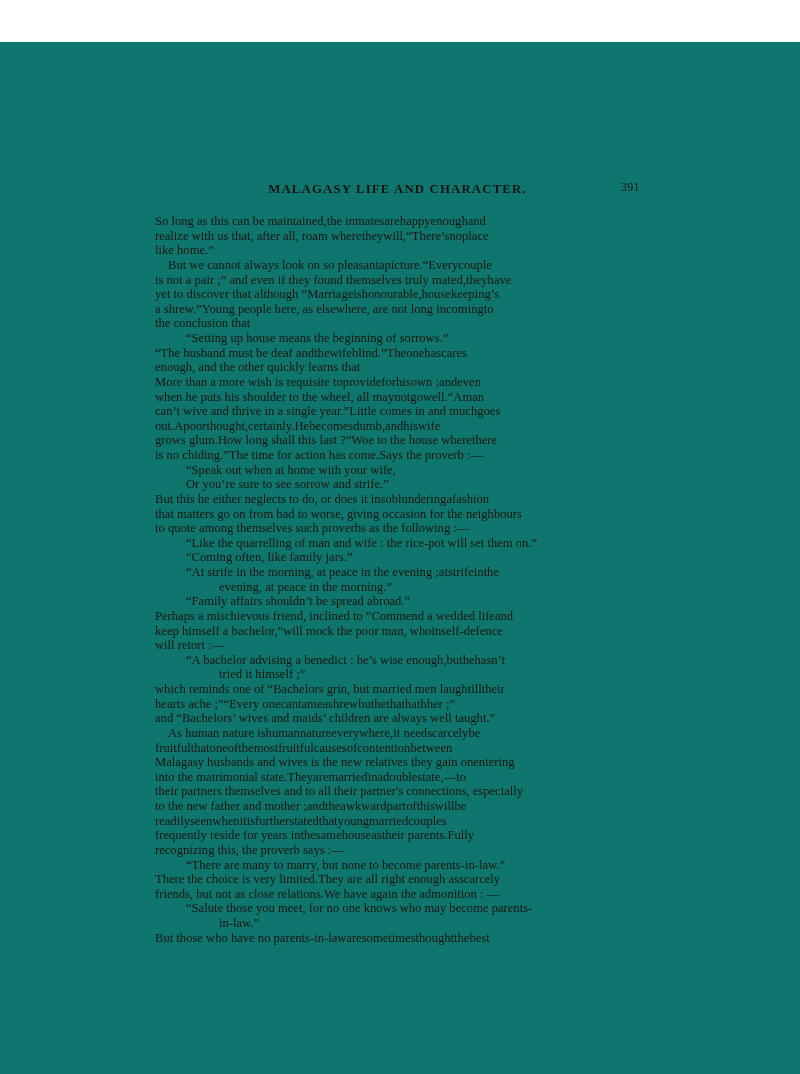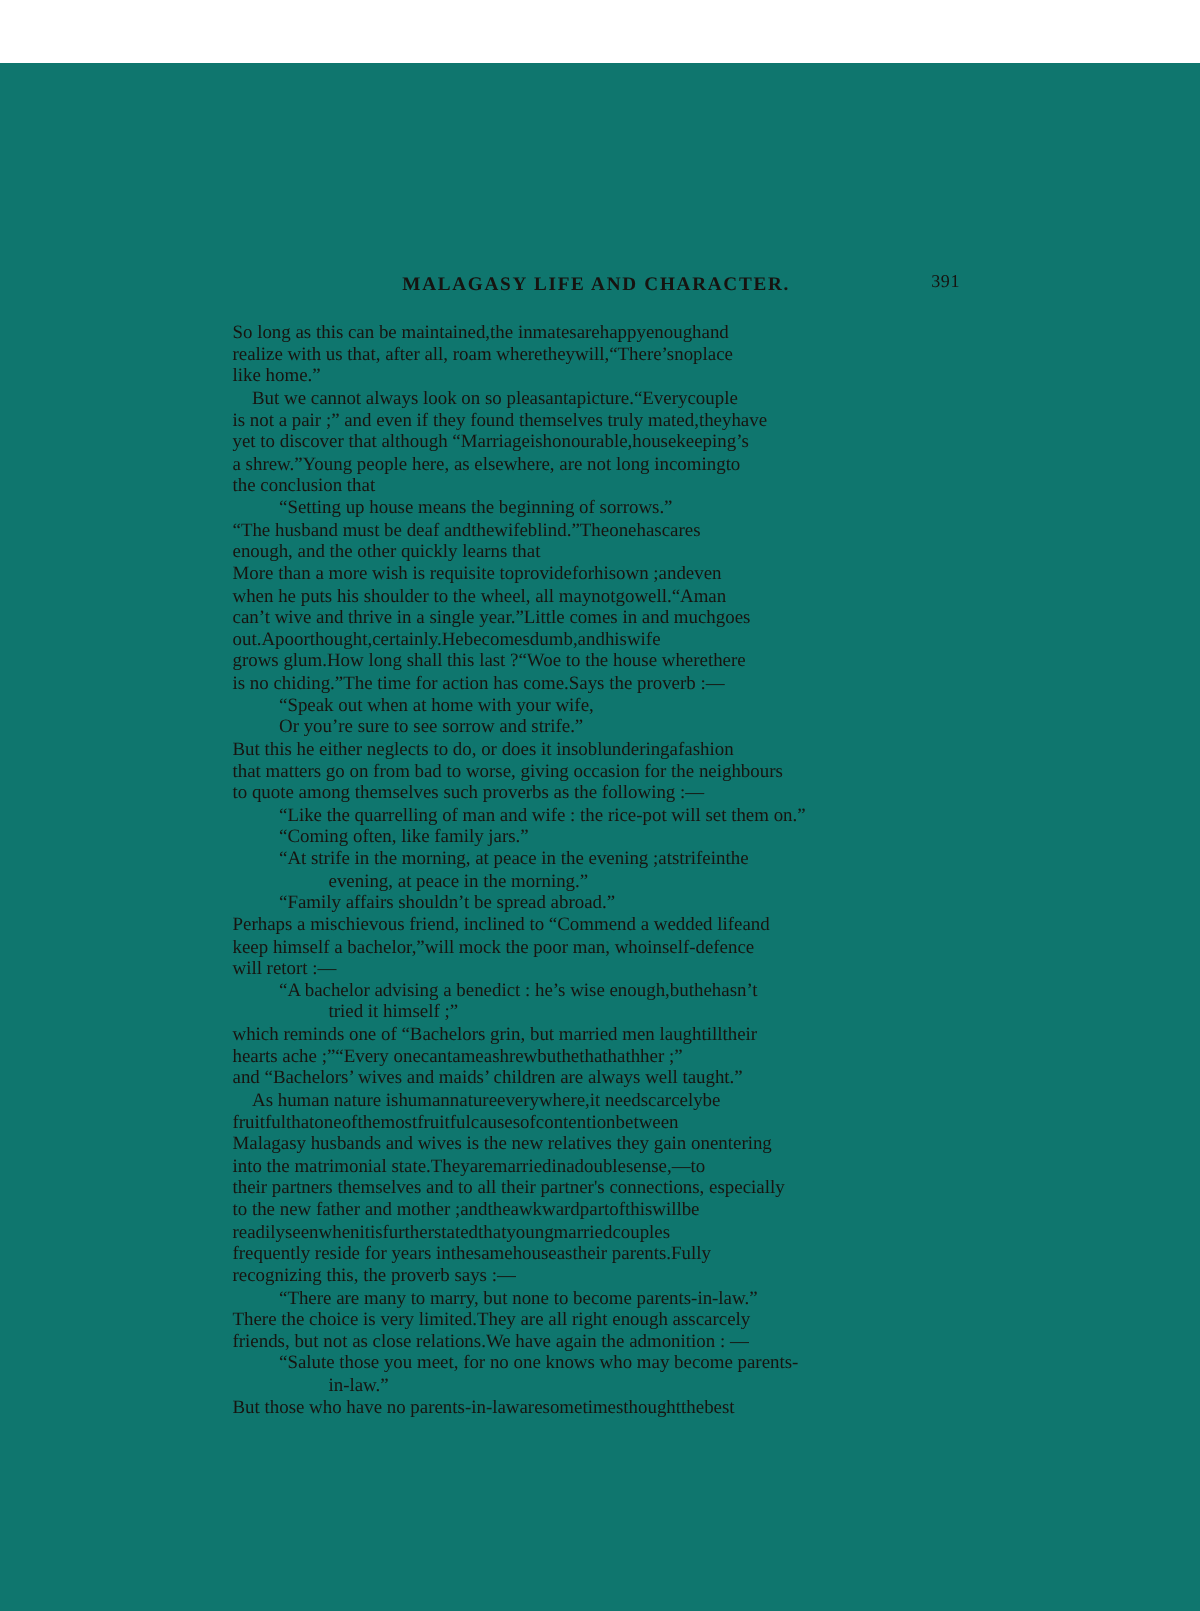--- a/index.html
+++ b/index.html
@@ -276,21 +276,21 @@
         <span>entering</span>
       </div>
       <div class="ln ind0 just">
         <span>into the matrimonial state.</span>
         <span>They</span>
         <span>are</span>
         <span>married</span>
         <span>in</span>
         <span>a</span>
         <span>double</span>
-        <span>sense,—to</span>
+        <span>state,—to</span>
       </div>
       <div class="ln ind0">their partners themselves and to all their partner's connections, especially</div>
       <div class="ln ind0 just">
         <span>to the new father and mother ;</span>
         <span>and</span>
         <span>the</span>
         <span>awkward</span>
         <span>part</span>
         <span>of</span>
         <span>this</span>

